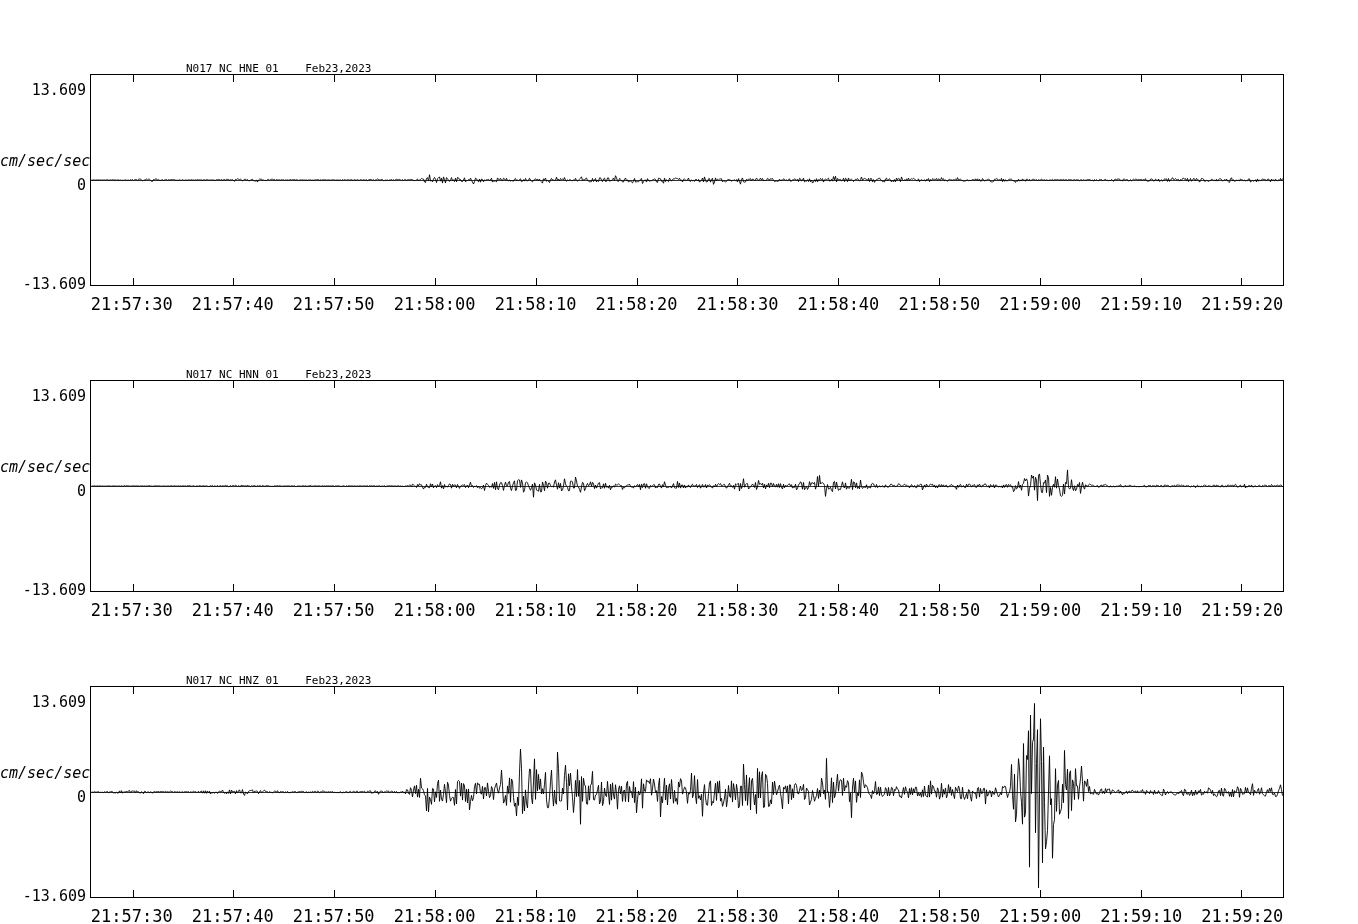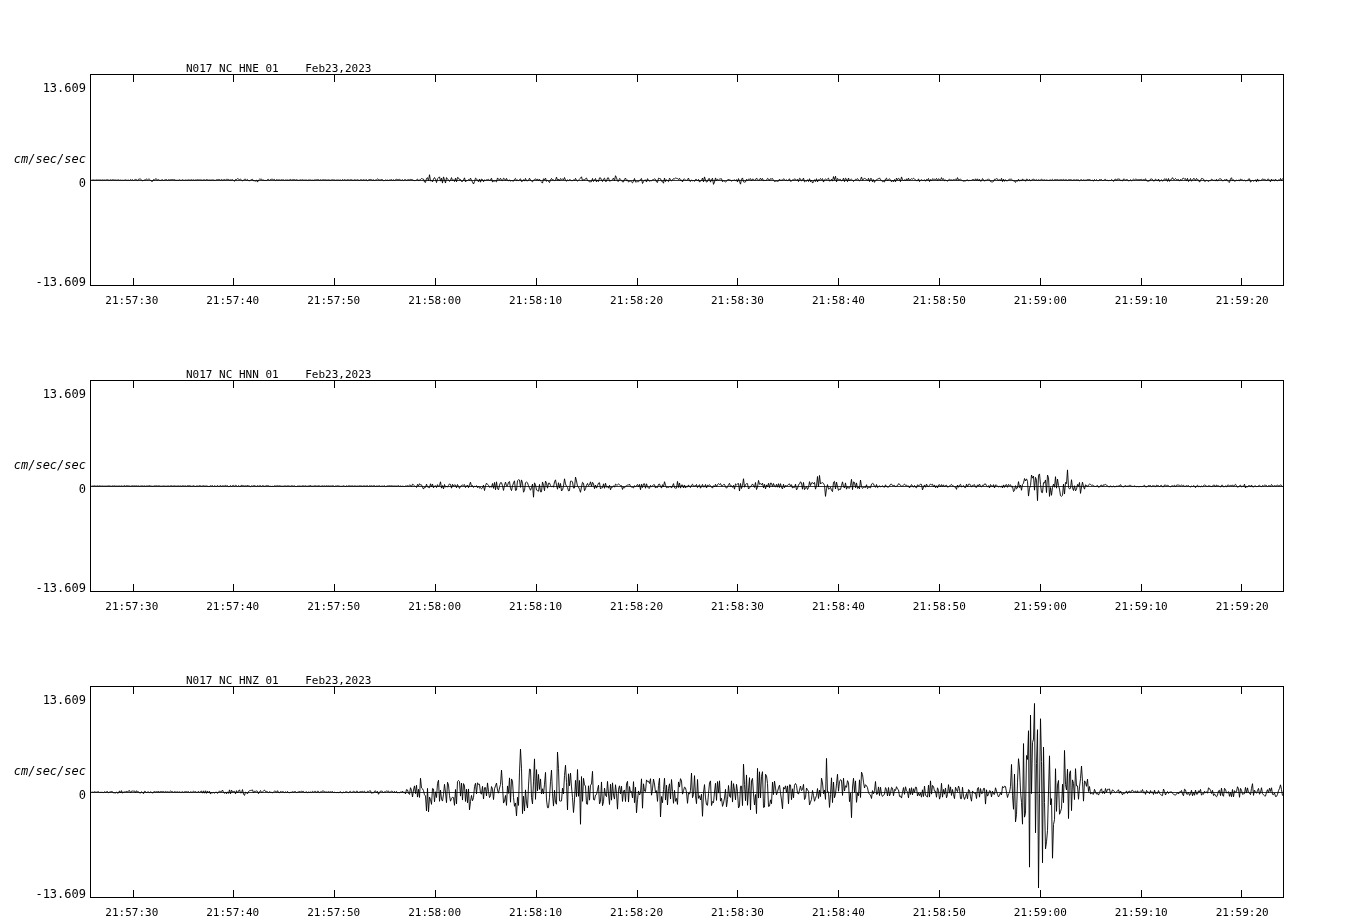--- a/index.html
+++ b/index.html
@@ -53,38 +53,38 @@
     position: absolute;
     left: 0px;
     top: 0px;
     width: 86px;
     height: 300px;
   }
   .ylab {
     position: absolute;
     width: 86px;
     text-align: right;
-    font-size: 12px;
+    font-size: 15px;
     white-space: pre;
   }
   .ylab-max { top: 49px; }
   .ylab-unit { top: 120px; font-style: italic; }
   .ylab-zero { top: 144px; }
   .ylab-min { top: 243px; }
 
   .xticks {
     position: absolute;
     left: 0;
     top: 256px;
     width: 1358px;
     height: 20px;
   }
   .xtick-label {
     position: absolute;
-    font-size: 11px;
+    font-size: 17px;
     transform: translateX(-50%);
     white-space: pre;
     top: 6px;
   }
   .trace-svg {
     position: absolute;
     left: 0;
     top: 0;
     display: block;
   }

